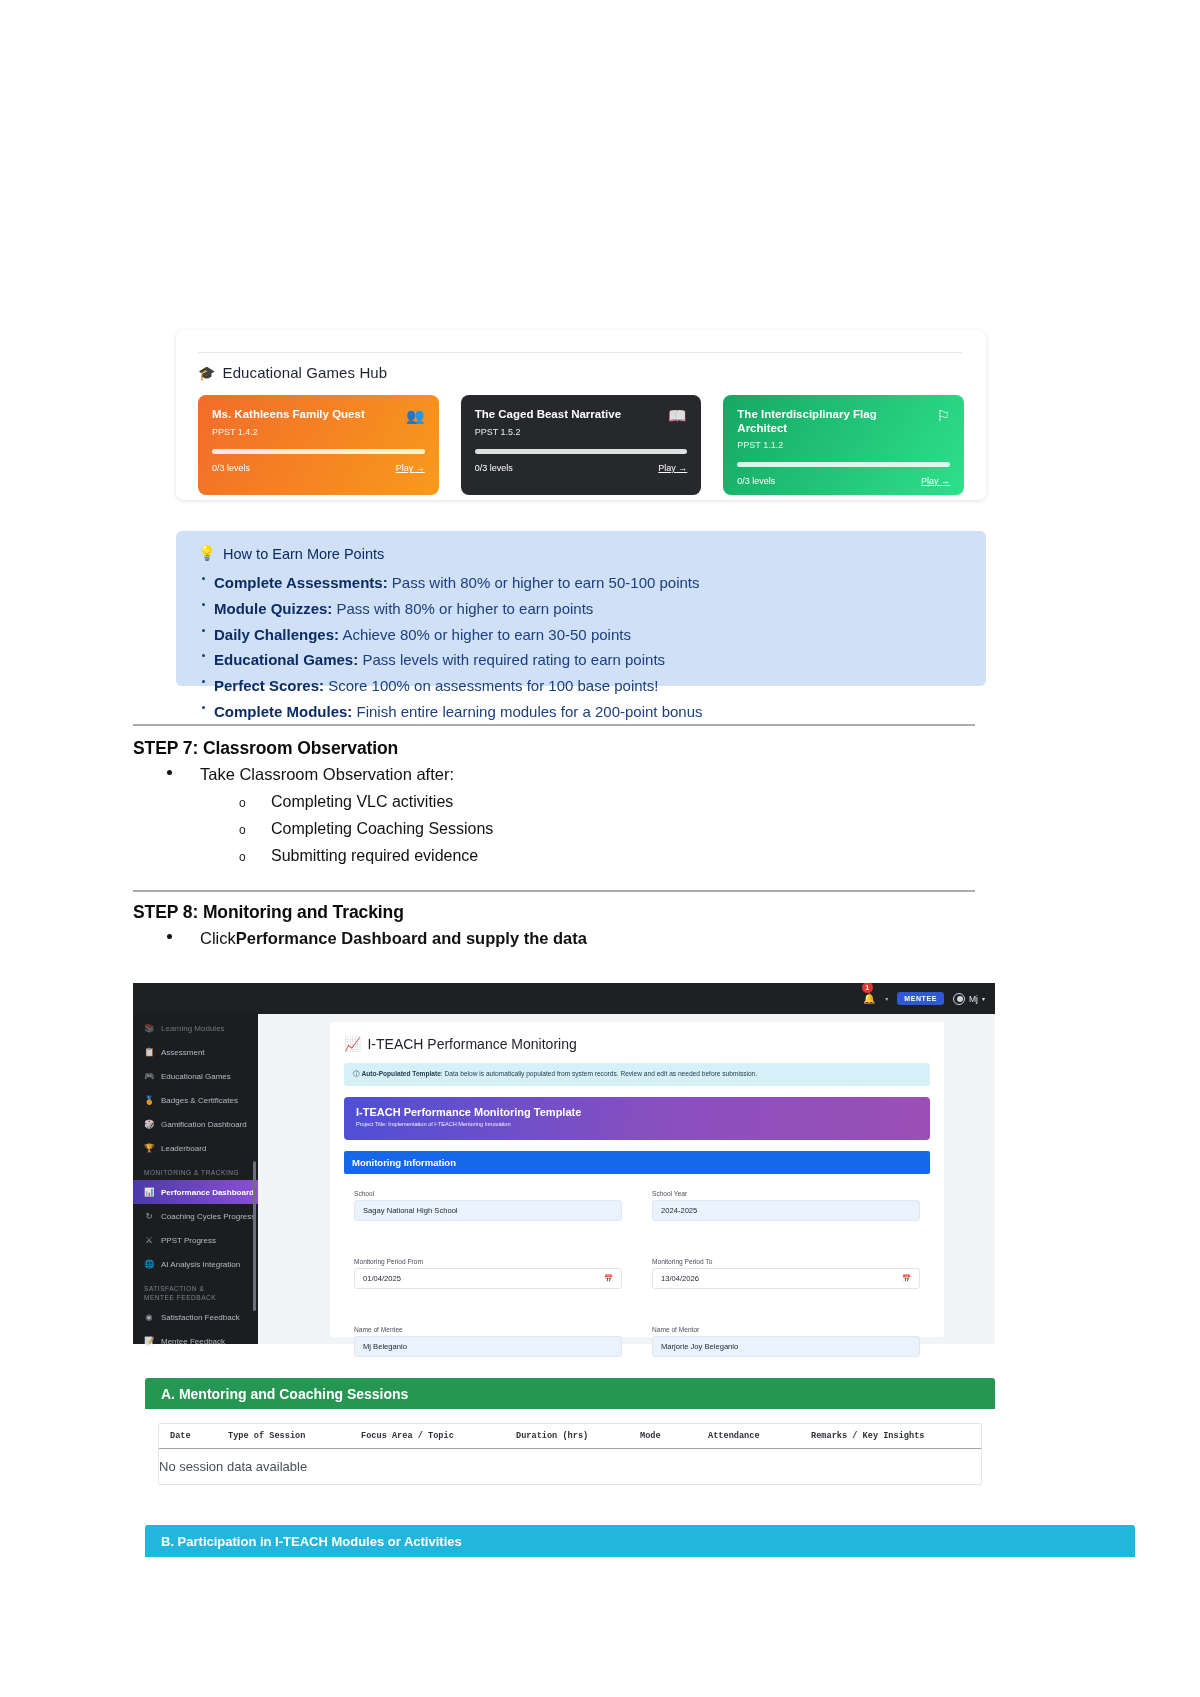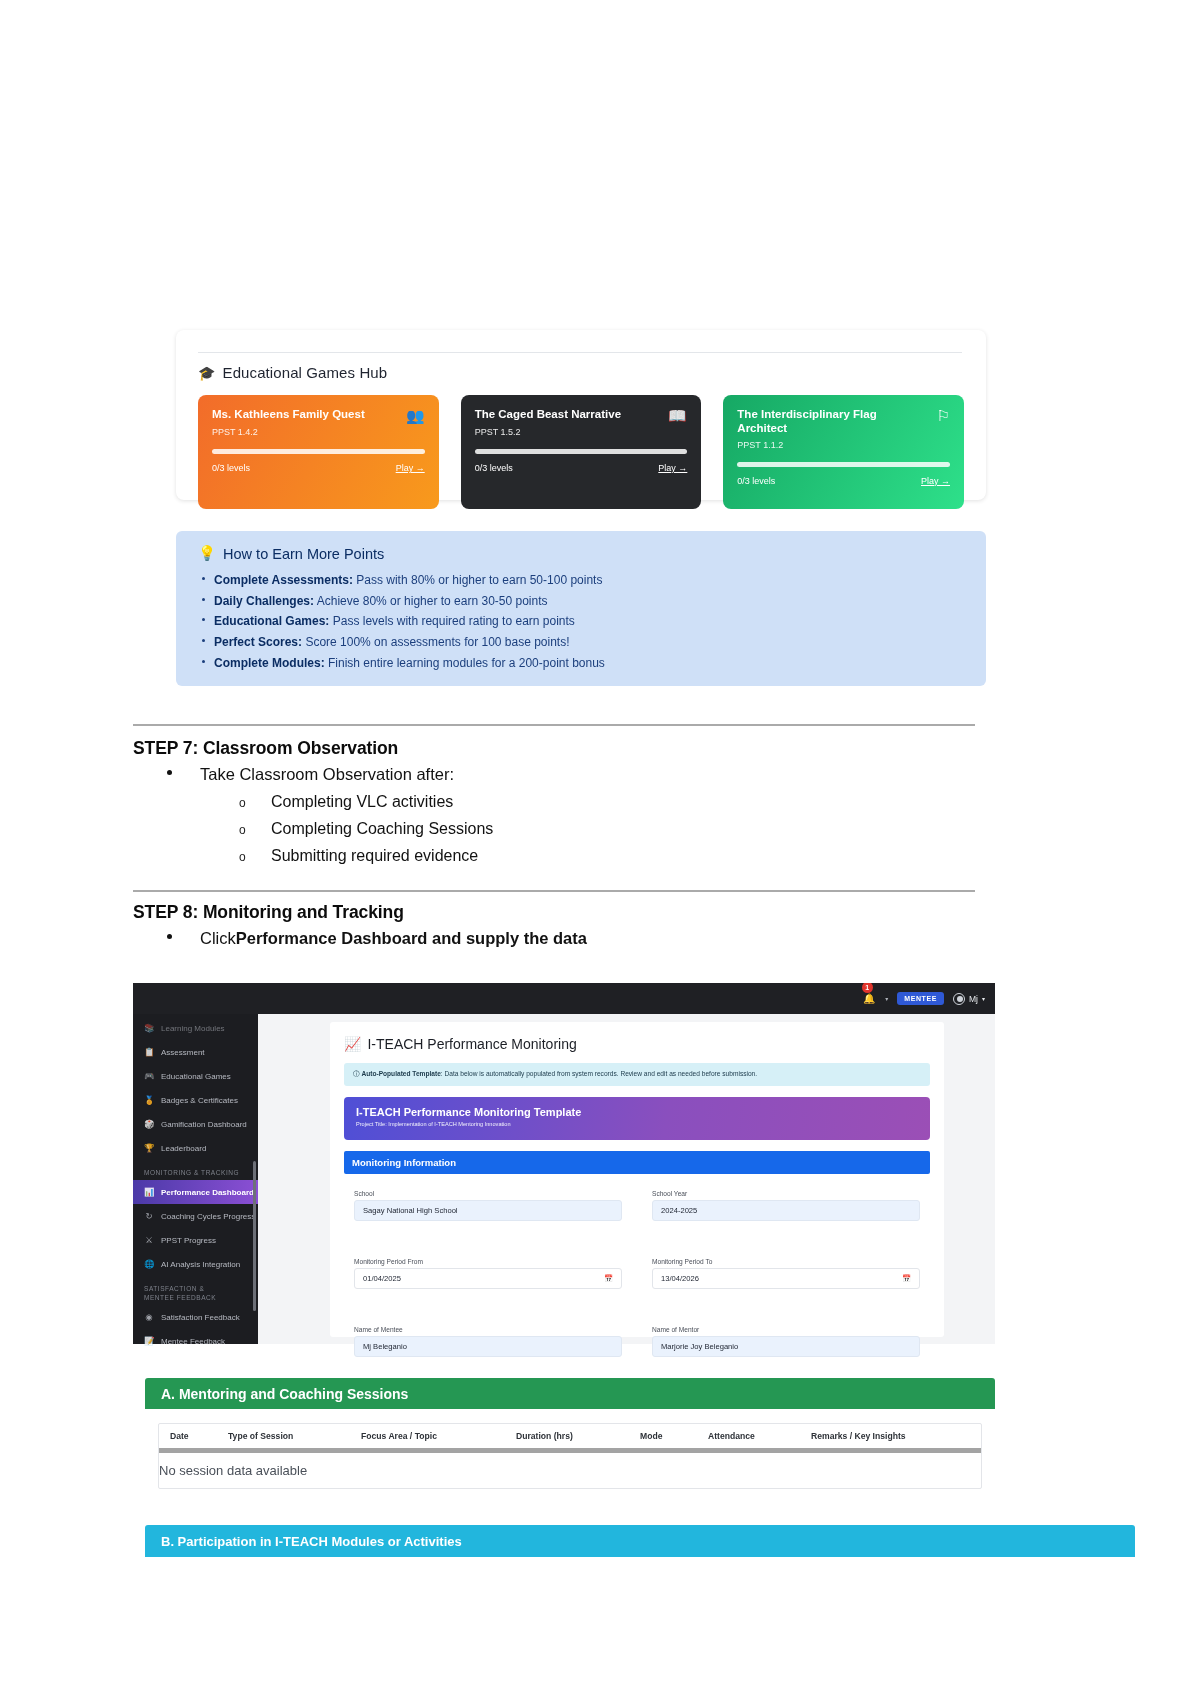--- a/index.html
+++ b/index.html
@@ -22,21 +22,21 @@
   .games-hub-top-rule {
     position:absolute; left:22px; top:22px; width:764px; height:1px; background:#e3e6ea;
   }
   .hub-title {
     display:flex; align-items:center; gap:7px;
     font-size: 15px; color:#1f2430; margin-top: 16px; letter-spacing:.1px;
   }
   .hub-title .emoji { font-size: 14px; }
   .games-row { display:flex; gap:22px; margin-top: 14px; }
   .game-card {
-    width: 244px; height: 114px; border-radius: 8px; padding: 13px 14px 10px 14px;
+    width: 244px; height: 100px; border-radius: 8px; padding: 13px 14px 10px 14px;
     position: relative; color:#fff; overflow:hidden;
   }
   .game-card.orange { background: linear-gradient(120deg,#f26c2a 0%, #f89a1c 100%); }
   .game-card.dark   { background: #26282b; }
   .game-card.green  { background: linear-gradient(120deg,#16a864 0%, #2ee08a 100%); }
   .gc-head { display:flex; justify-content:space-between; align-items:flex-start; }
   .gc-name { font-size: 11.5px; font-weight: 700; line-height:1.2; max-width: 180px;}
   .gc-icon { font-size: 15px; opacity:.95; line-height:1; }
   .gc-code { font-size: 9px; margin-top: 4px; opacity:.9; }
   .gc-bar { margin-top: 12px; height: 5px; border-radius: 3px; background: rgba(255,255,255,.85); }
@@ -47,21 +47,21 @@
   .points-panel {
     position:absolute; left:176px; top:531px; width:810px; height:155px;
     background:#cfe0f7; border-radius:6px; padding: 14px 22px;
   }
   .pp-title {
     display:flex; align-items:center; gap:7px;
     font-size:14.5px; color:#0b2d63; font-weight:500; margin-bottom:8px;
   }
   .pp-list { list-style:none; }
   .pp-list li {
-    position:relative; padding-left:16px; font-size:12px; color:#1c3f7d;
+    position:relative; padding-left:16px; font-size:15px; color:#1c3f7d;
     line-height: 1.72;
   }
   .pp-list li::before {
     content:""; position:absolute; left:4px; top:7px; width:3px; height:3px;
     border-radius:50%; background:#1c3f7d;
   }
   .pp-list b { font-weight:700; color:#0b2d63; }
 
   
   .rule { position:absolute; left:133px; width:842px; height:2px;
@@ -169,21 +169,21 @@
 
   
   .sec-a {
     position:absolute; left:145px; top:1378px; width:850px; height:120px; background:#fff;
   }
   .sec-a .bar {
     height:31px; background:#259753; color:#fff; font-size:14px; font-weight:700;
     display:flex; align-items:center; padding-left:16px; border-radius:3px 3px 0 0;
   }
   .tbl { margin:14px 13px 0 13px; border:1px solid #e3e5e9; border-radius:2px; }
-  .tbl .thead { display:flex; font-size:8.6px; color:#2e3238; font-weight:700; padding:7px 0; border-bottom:5px solid #a3a3a3; }
+  .tbl .thead { display:flex; font-size:8.6px; color:#2e3238; font-weight:700; padding:7px 0; border-bottom:1px solid #a3a3a3;font-family:Liberation Mono, monospace; }
   .tbl .thead > div { padding-left:11px; }
   .tbl .tbody { text-align:left; font-size:13px; color:#4a5059; padding:10px 0; }
   .c1{width:58px;} .c2{width:133px;} .c3{width:155px;} .c4{width:124px;} .c5{width:68px;} .c6{width:103px;} .c7{width:180px;}
 
   .sec-b {
     position:absolute; left:145px; top:1525px; width:990px; height:32px;
   }
   .sec-b .bar {
     height:32px; background:#22b6dd; color:#fff; font-size:13px; font-weight:700;
     display:flex; align-items:center; padding-left:16px; border-radius:3px 3px 0 0;
@@ -244,20 +244,21 @@
     </div>
   </div>
 
   <div class="points-panel">
     <div class="pp-title">
       <span>💡</span>
       <span>How to Earn More Points</span>
     </div>
     <ul class="pp-list">
       <li><b>Complete Assessments:</b><span> Pass with 80% or higher to earn 50-100 points</span></li>
+      <li><b>Module Quizzes:</b><span> Pass with 80% or higher to earn points</span></li>
       <li><b>Daily Challenges:</b><span> Achieve 80% or higher to earn 30-50 points</span></li>
       <li><b>Educational Games:</b><span> Pass levels with required rating to earn points</span></li>
       <li><b>Perfect Scores:</b><span> Score 100% on assessments for 100 base points!</span></li>
       <li><b>Complete Modules:</b><span> Finish entire learning modules for a 200-point bonus</span></li>
     </ul>
   </div>
 
   <div class="rule" style="top:724px;"></div>
   <div class="doc-h" style="top:738px;">STEP 7: Classroom Observation</div>
   <div class="doc-bullet" style="left:200px; top:765px;">

